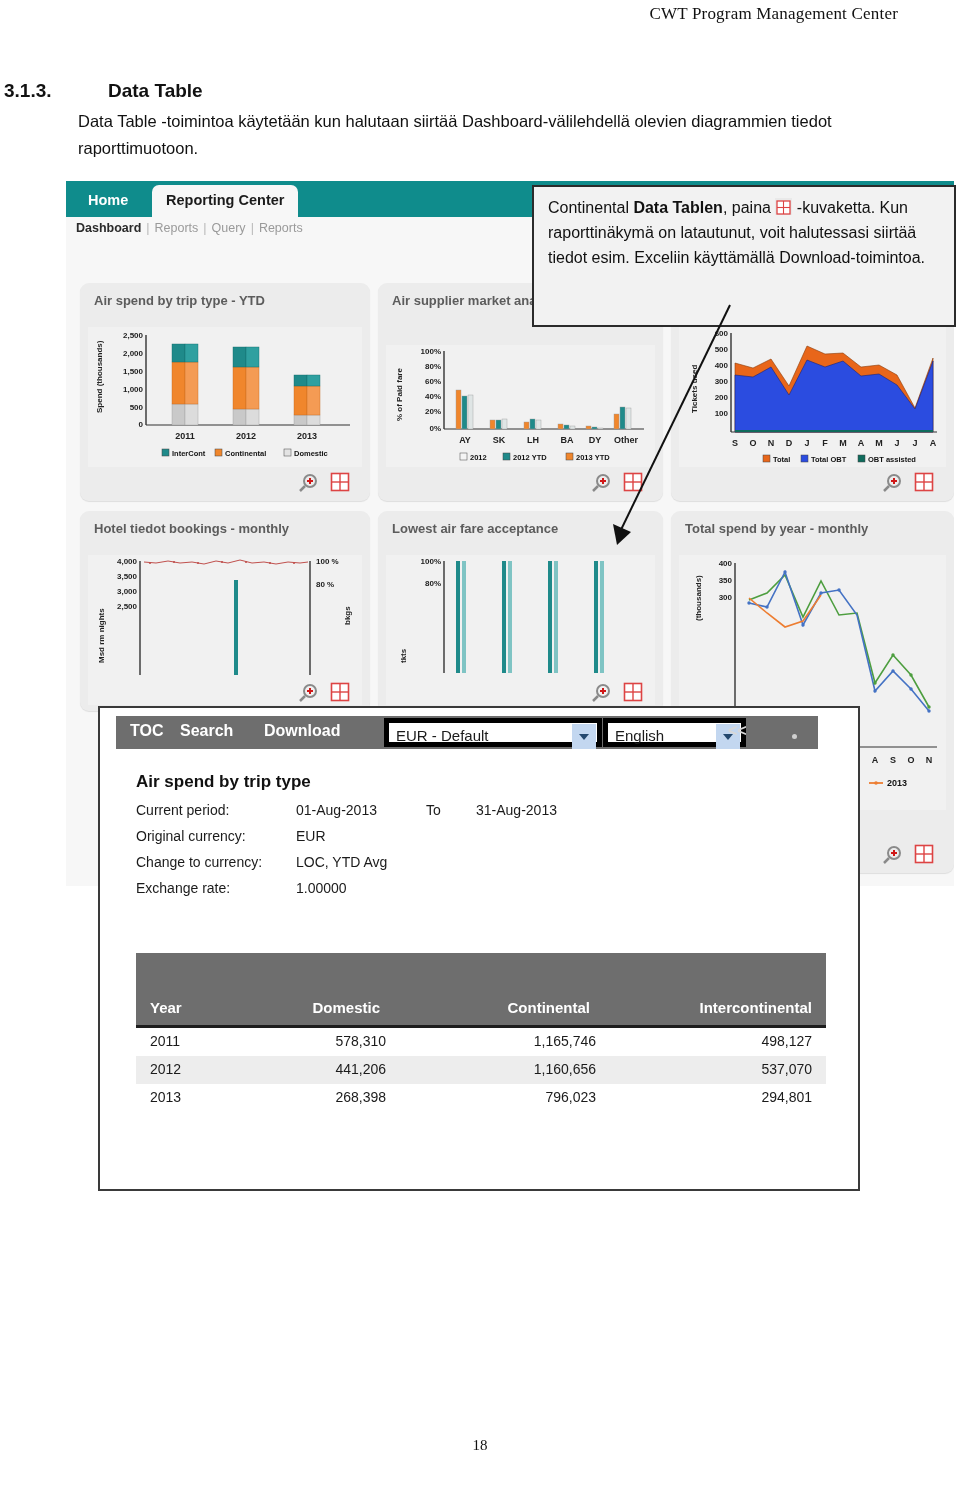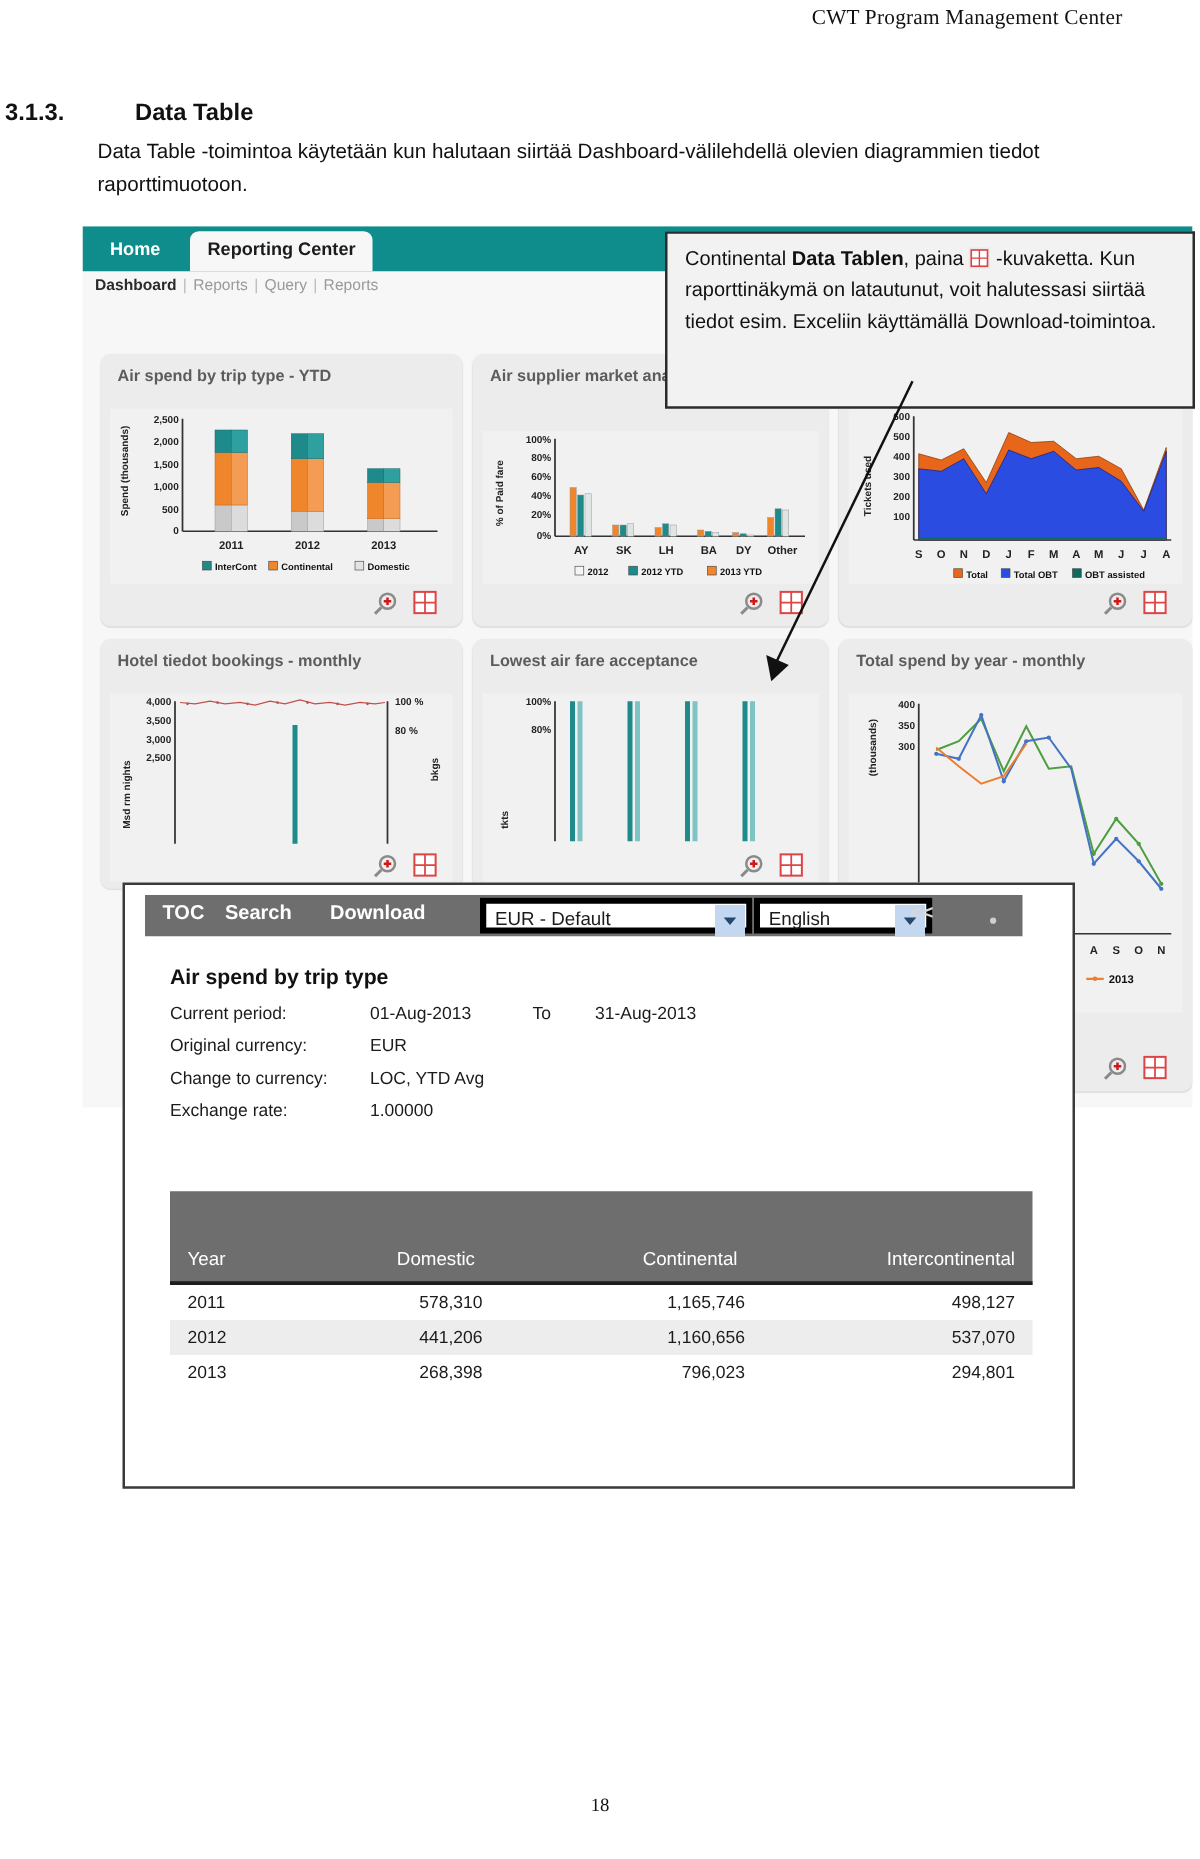--- a/index.html
+++ b/index.html
@@ -123,21 +123,21 @@
   .rep-row .k{position:absolute;left:0;top:0;width:160px;}
   .rep-row .v{position:absolute;left:160px;top:0;}
   .rep-row .v2{position:absolute;left:290px;top:0;}
   .rep-row .v3{position:absolute;left:340px;top:0;}
 
   .dtable{position:absolute;left:36px;top:245px;width:690px;}
   .dt-head{
     position:relative;height:72px;background:#6e6e6e;border-bottom:3px solid #1d1d1d;
   }
   .dt-head .th{
-    position:absolute;bottom:9px;color:#ffffff;font-size:15px;font-weight:normal;white-space:nowrap;
+    position:absolute;bottom:9px;color:#ffffff;font-size:15px;font-weight:bold;white-space:nowrap;
   }
   .dt-row{position:relative;height:28px;border-bottom:0;}
   .dt-row.alt{background:#ededed;}
   .dt-row .td{
     position:absolute;top:5px;font-size:14px;color:#1b1b1b;white-space:nowrap;
   }
   .c0{left:14px;}
   .c1{right:440px;}
   .c2{right:230px;}
   .c3{right:14px;}

